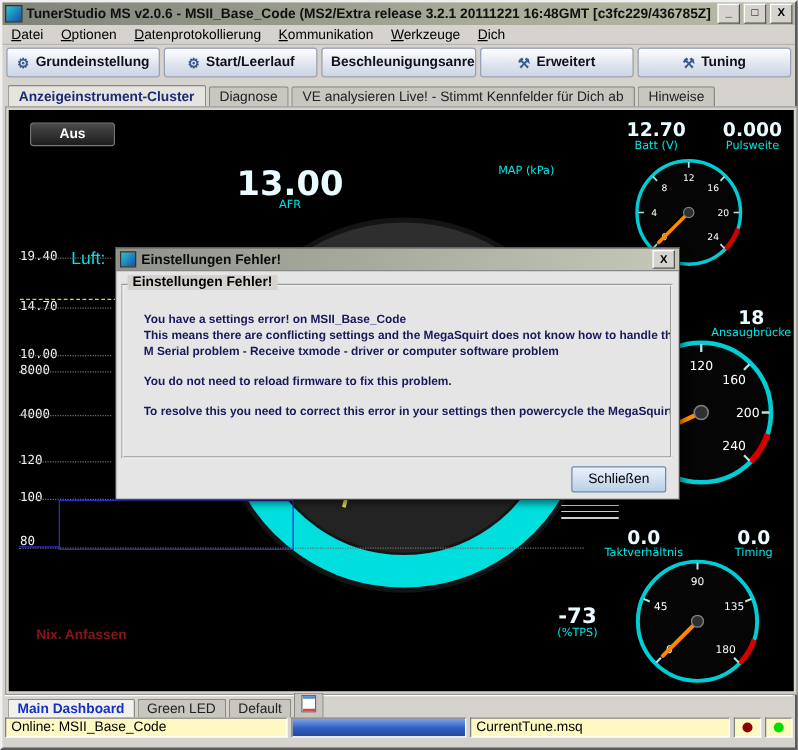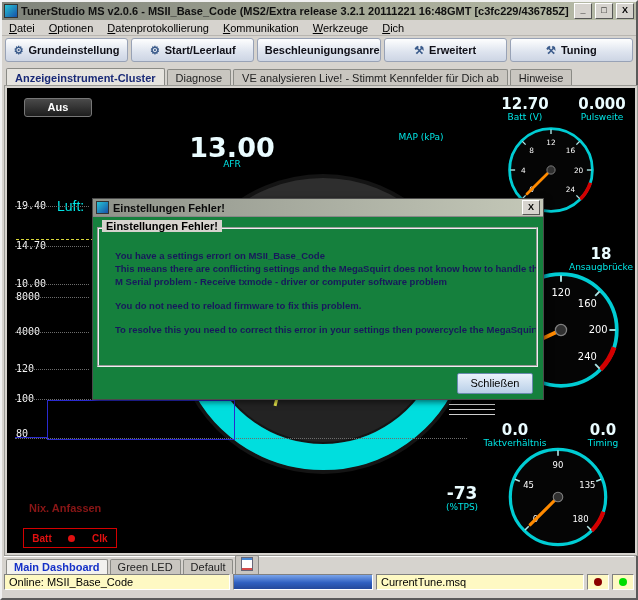--- a/index.html
+++ b/index.html
@@ -56,21 +56,21 @@
   .status-panel{border:1px solid;border-color:#808080 #fff #fff #808080;background:#fef9c3;font-size:11px;color:#000;display:flex;align-items:center;padding:0 4px;box-sizing:border-box;white-space:nowrap;overflow:hidden;}
   .status-panel.conn{width:226px;}
   .status-panel.progress{width:140px;padding:0;}
   .progress-fill{width:100%;height:100%;background:linear-gradient(#7aa4ea,#2f5fc0 55%,#24489a);}
   .status-panel.file{flex:1;}
   .status-panel.ind{width:22px;justify-content:center;padding:0;}
   .led{width:8px;height:8px;border-radius:50%;}
   .led.red{background:#8b0000;}
   .led.green{background:#00dd00;}
   
-  .dialog{position:absolute;left:90px;top:196px;width:450px;height:200px;background:#15803d;border:1px solid #4a4a4a;box-shadow:2px 2px 6px rgba(0,0,0,.55);z-index:50;}
+  .dialog{position:absolute;left:90px;top:196px;width:450px;height:200px;background:#e5e5e5;border:1px solid #4a4a4a;box-shadow:2px 2px 6px rgba(0,0,0,.55);z-index:50;}
   .dlg-title{height:17px;background:linear-gradient(90deg,#8f938a,#c4c8b8);display:flex;align-items:center;gap:4px;padding:0 3px;border-bottom:1px solid #888;}
   .dlg-icon{width:11px;height:11px;background:linear-gradient(135deg,#27c4d4,#1750a8);border:1px solid #333;}
   .dlg-title-text{flex:1;font-size:11px;font-weight:bold;color:#0a0a0a;white-space:nowrap;overflow:hidden;}
   .dlg-x{width:16px;height:13px;background:#d6d3ce;border:1px solid;border-color:#fff #555 #555 #fff;font-size:9px;font-weight:bold;text-align:center;line-height:12px;}
   .dlg-body{position:absolute;left:0;top:18px;right:0;bottom:0;}
   .dlg-box{position:absolute;left:4px;top:10px;right:5px;height:140px;border:2px groove #efefef;box-sizing:border-box;padding:20px 0 0 16px;}
   .dlg-heading{position:absolute;left:9px;top:3px;background:#d6d3ce;padding:0 4px;font-size:11px;font-weight:bold;color:#000;z-index:2;}
   .dlg-line{font-size:9.5px;font-weight:bold;color:#18185c;line-height:13px;white-space:nowrap;overflow:hidden;}
   .dlg-line.gap{margin-top:11px;}
   .dlg-btn{position:absolute;right:10px;bottom:5px;width:74px;height:19px;background:linear-gradient(#eaf2fb,#b9cfe8);border:1px solid #6a8ab0;border-radius:2px;font-size:11px;text-align:center;line-height:18px;color:#000;}
@@ -266,25 +266,20 @@
     <div class="gridline" style="left:8px;top:350px;width:452px;"></div>
 
     <div class="blue-rect" style="left:40px;top:312px;width:186px;height:38px;"></div>
     <div class="blue-stub" style="left:8px;top:349px;width:33px;"></div>
 
     <div class="hash-lines" style="left:442px;top:306px;width:46px;height:24px;"></div>
     <div class="yellow-tick" style="left:268px;top:306px;width:3px;height:12px;transform:rotate(14deg);"></div>
 
     <div class="note-red" style="left:22px;top:414px;">Nix. Anfassen</div>
 
-    <div class="warn-box" style="left:16px;top:440px;width:92px;height:18px;">
-      <span>Batt</span>
-      <span class="warn-dot"></span>
-      <span>Clk</span>
-    </div>
   </div>
 
   <div class="bottom-tabs">
     <span class="btab active">Main Dashboard</span>
     <span class="btab">Green LED</span>
     <span class="btab">Default</span>
     <span class="btab icon-tab"><span class="file-icon"></span></span>
   </div>
 
   <div class="statusbar">

